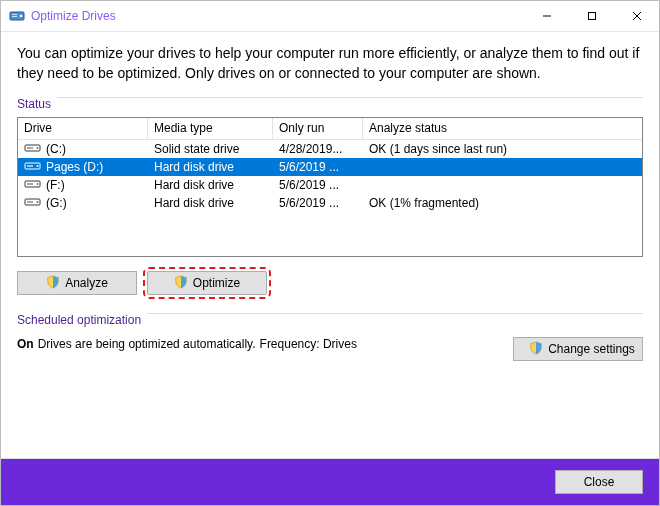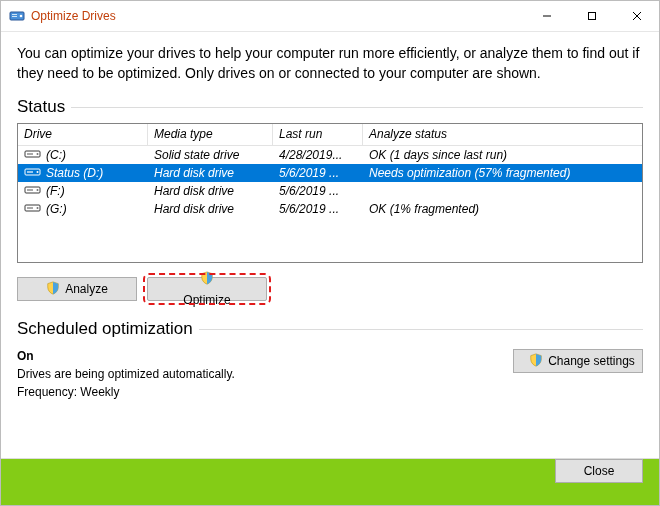--- a/index.html
+++ b/index.html
@@ -28,21 +28,21 @@
     border-bottom: 1px solid #e6e6e6;
   }
   .titlebar .app-icon {
     width: 16px; height: 16px;
     margin: 0 6px 0 8px;
     display: flex; align-items: center; justify-content: center;
   }
   .titlebar .title {
     flex: 1;
     font-size: 12px;
-    color: #c2410c;
+    color: #8b5cf6;
   }
   .win-controls {
     display: flex;
     height: 100%;
   }
   .win-btn {
     width: 45px;
     display: flex;
     align-items: center;
     justify-content: center;
@@ -56,45 +56,43 @@
     flex: 1;
     display: flex;
     flex-direction: column;
   }
   .intro {
     font-size: 14px;
     line-height: 1.4;
     margin-bottom: 14px;
   }
   .section-label {
-    font-size: 17px;
-    color: #000000;
-    display: flex;
-    align-items: center;
+    font-size: 12px;
+    color: #4c1d95;
+    display: flex;
     margin-bottom: 6px;
   }
   .section-label .line {
     flex: 1;
     height: 1px;
     background: #dcdcdc;
     margin-left: 6px;
   }
 
   
   .table-wrap {
     border: 1px solid #828282;
     background: #fff;
     height: 138px;
     overflow: hidden;
     position: relative;
   }
   .grid-header, .grid-row {
     display: grid;
     grid-template-columns: 130px 125px 90px 1fr;
-    font-style: italic;
   }
   .grid-header {
     height: 22px;
     align-items: stretch;
     font-size: 12px;
     color: #000;
     position: relative;
   }
   .grid-header .hcell {
     padding: 3px 6px 0 6px;
@@ -143,49 +141,48 @@
     justify-content: center;
     gap: 5px;
     font-size: 12px;
     cursor: default;
     box-sizing: border-box;
   }
   .optimize-highlight {
     outline: 2px dashed #e11b1b;
     outline-offset: 2px;
     border-radius: 2px;
-    flex-direction: column;
   }
 
   .sched-row {
     display: flex;
     justify-content: space-between;
     align-items: flex-start;
     margin-top: 4px;
   }
   .sched-left {
     display: flex;
-    flex-direction: column;
     gap: 4px;
     font-size: 12px;
   }
   .sched-left .bold {
     font-weight: 600;
     font-size: 12px;
   }
   .sched-right .btn {
     min-width: 130px;
     padding-left: 8px;
   }
   .footer {
     height: 46px;
     display: flex;
+    align-items: center;
     justify-content: flex-end;
     padding: 0 16px;
-    background: #84cc16;
+    background: #6d28d9;
     border-top: 1px solid #dcdcdc;
   }
   .footer .btn {
     min-width: 88px;
     background: #e1e1e1;
   }
 
   .shield-svg { width: 14px; height: 14px; }
 </style>
 </head>
@@ -229,21 +226,21 @@
 
     <div class="section-label">
       <span>Status</span>
       <span class="line"></span>
     </div>
 
     <div class="table-wrap">
       <div class="grid-header">
         <div class="hcell">Drive</div>
         <div class="hcell">Media type</div>
-        <div class="hcell">Last run</div>
+        <div class="hcell">Only run</div>
         <div class="hcell">Analyze status</div>
       </div>
       <div id="rows-container">
           <div class="grid-row">
             <div class="cell drive-cell">
               <span><svg width="18" height="12" viewBox="0 0 18 12">
     <rect x="1" y="3" width="15" height="6" rx="1" fill="none" stroke="#3a3a3a" stroke-width="1"></rect>
     <circle cx="13.5" cy="6" r="1" fill="#707070"></circle>
     <rect x="3" y="5.4" width="6" height="1.2" fill="#707070"></rect>
   </svg></span>
@@ -253,25 +250,24 @@
             <div class="cell">4/28/2019...</div>
             <div class="cell">OK (1 days since last run)</div>
           </div>
           <div class="grid-row selected">
             <div class="cell drive-cell">
               <span><svg width="18" height="12" viewBox="0 0 18 12">
     <rect x="1" y="3" width="15" height="6" rx="1" fill="none" stroke="#ffffff" stroke-width="1"></rect>
     <circle cx="13.5" cy="6" r="1" fill="#ffffff"></circle>
     <rect x="3" y="5.4" width="6" height="1.2" fill="#ffffff"></rect>
   </svg></span>
-              <span>Status (D:)</span>
+              <span>Pages (D:)</span>
             </div>
             <div class="cell">Hard disk drive</div>
             <div class="cell">5/6/2019 ...</div>
-            <div class="cell">Needs optimization (57% fragmented)</div>
           </div>
           <div class="grid-row">
             <div class="cell drive-cell">
               <span><svg width="18" height="12" viewBox="0 0 18 12">
     <rect x="1" y="3" width="15" height="6" rx="1" fill="none" stroke="#3a3a3a" stroke-width="1"></rect>
     <circle cx="13.5" cy="6" r="1" fill="#707070"></circle>
     <rect x="3" y="5.4" width="6" height="1.2" fill="#707070"></rect>
   </svg></span>
               <span>(F:)</span>
             </div>
@@ -313,21 +309,21 @@
 
     <div class="section-label">
       <span>Scheduled optimization</span>
       <span class="line"></span>
     </div>
 
     <div class="sched-row">
       <div class="sched-left">
         <div class="bold">On</div>
         <div>Drives are being optimized automatically.</div>
-        <div>Frequency: Weekly</div>
+        <div>Frequency: Drives</div>
       </div>
       <div class="sched-right">
         <div class="btn">
           <span><svg class="shield-svg" viewBox="0 0 16 16">
                 <path d="M8 1 L14 3 V7 C14 11 11 14 8 15 C5 14 2 11 2 7 V3 Z" fill="#ffd24d" stroke="#b58a00" stroke-width="0.6"></path>
                 <path d="M8 1 L14 3 V7 C14 11 11 14 8 15 Z" fill="#4aa3df" stroke="none"></path>
               </svg></span>
           <span>Change settings</span>
         </div>
       </div>

